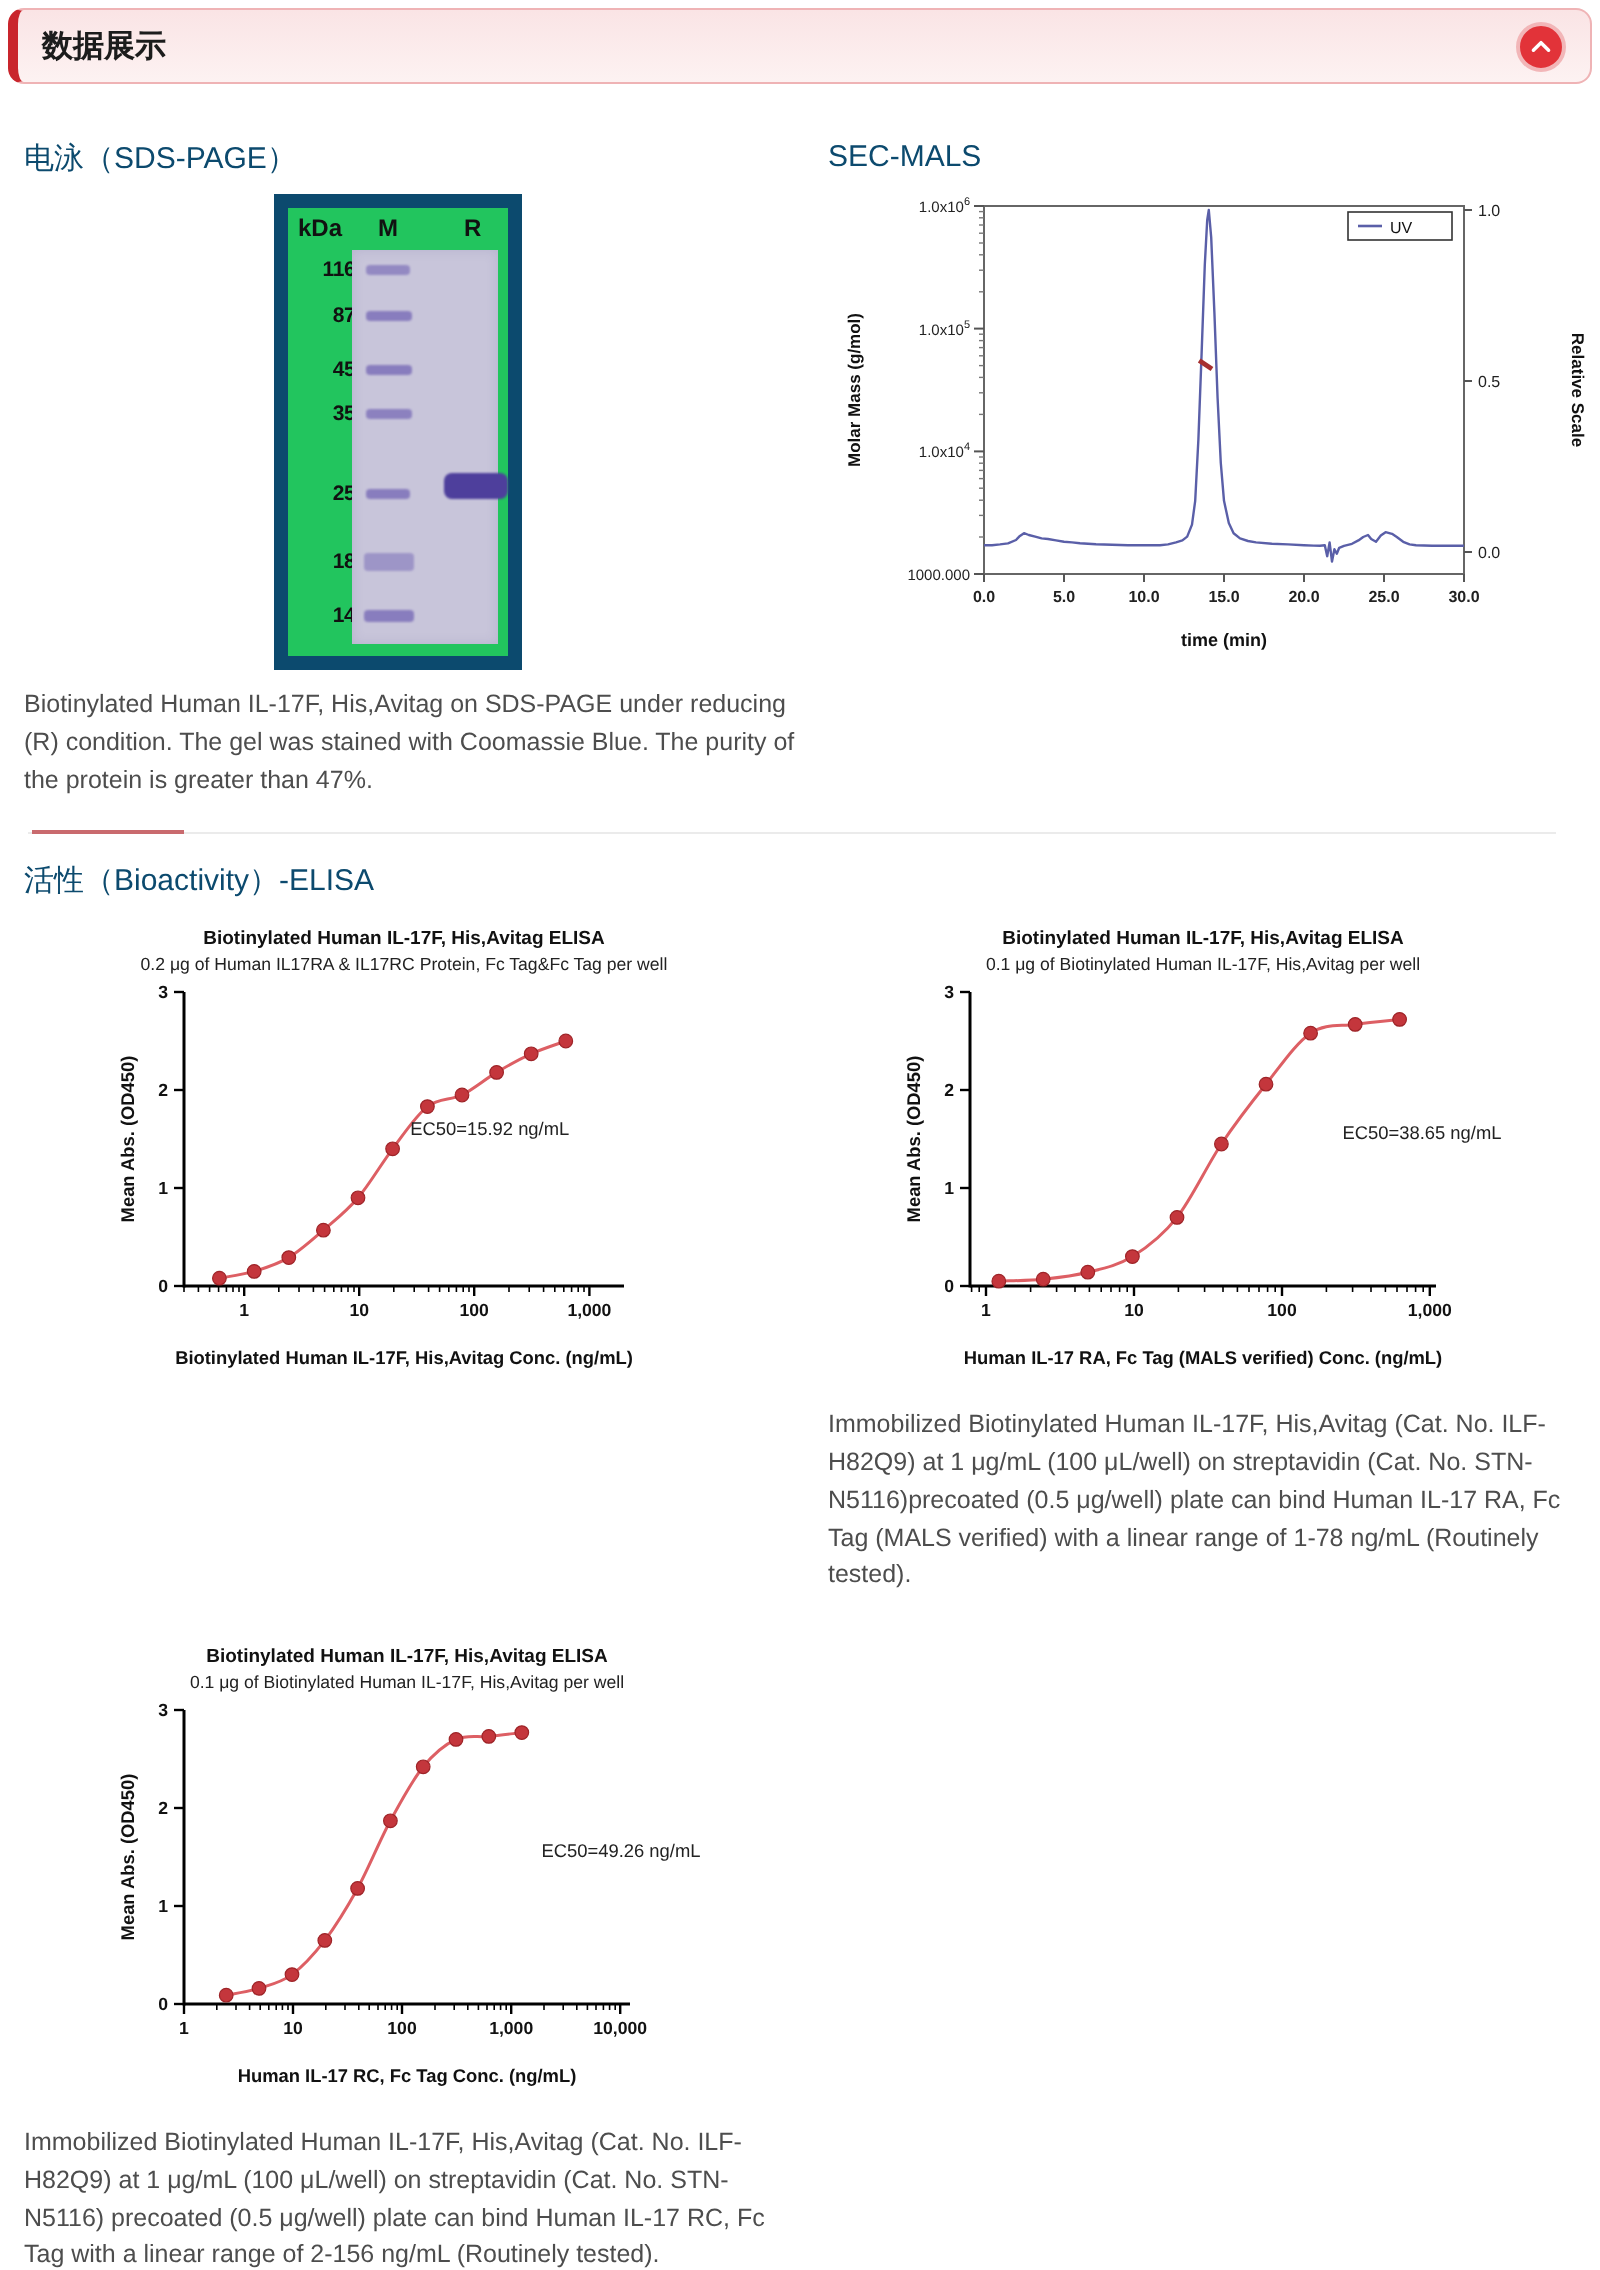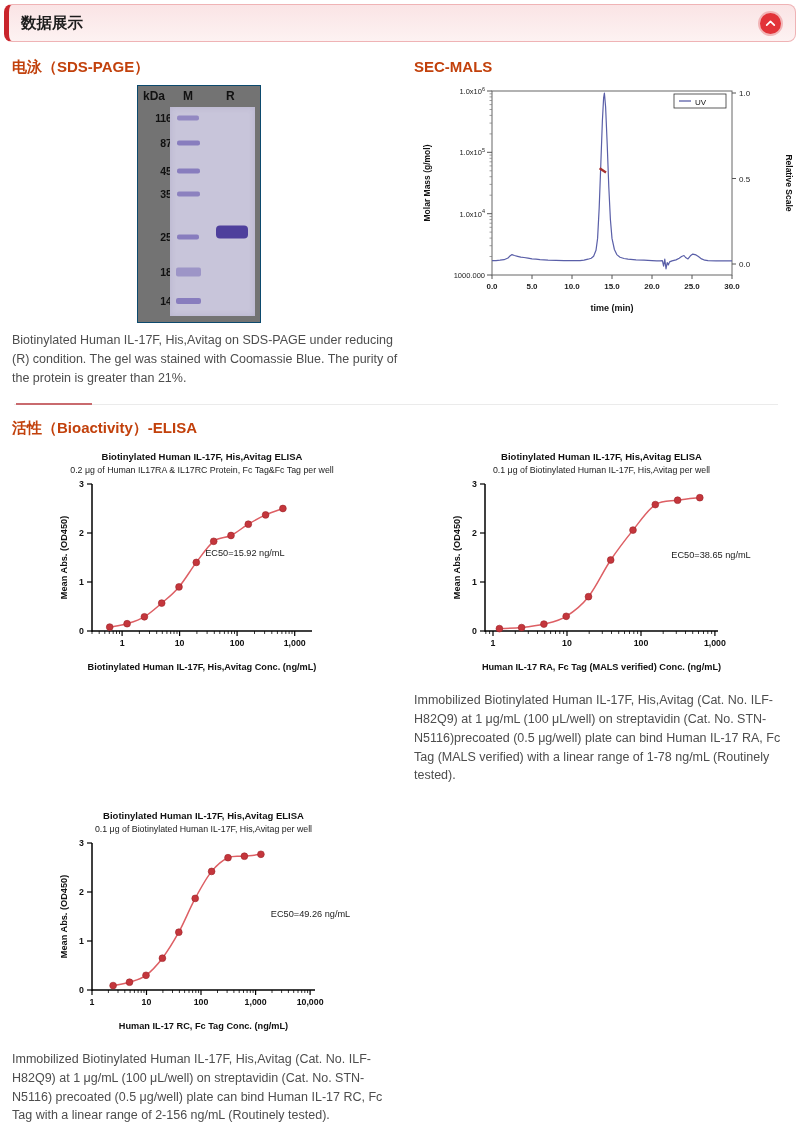--- a/index.html
+++ b/index.html
@@ -22,29 +22,29 @@
     width: 25px; height: 25px; border-radius: 50%; background: #e23339;
     border: 2px solid #f2b6b8; display: flex; align-items: center; justify-content: center;
     cursor: pointer; padding: 0;
   }
 
   
   .content { padding: 0 12px; }
   .cols { display: flex; align-items: flex-start; }
   .col-l { width: 388px; flex: none; }
   .col-r { flex: 1; padding-left: 14px; min-width: 0; }
-  h2.sec { font-size: 15px; font-weight: bold; color: #c2410c; margin: 16px 0 6px; }
+  h2.sec { font-size: 15px; font-weight: normal; color: #0c4a6e; margin: 28px 0 6px; }
   .caption { font-size: 12.5px; line-height: 1.5; color: #4d4d4d; margin: 8px 0 0; }
   .divider { position: relative; height: 2px; margin: 16px 2px 0; }
   .divider .line { position: absolute; left: 0; right: 8px; top: 1px; height: 1px; background: #ebebeb; }
   .divider .red  { position: absolute; left: 2px; top: 0; width: 76px; height: 2px; background: #c96a6e; }
 
   
   .gel-fig {
-    width: 124px; height: 238px; border: 1px solid #0c4a6e; background: #737373;
+    width: 124px; height: 238px; border: 7px solid #0c4a6e; background: #22c55e;
     margin: 8px 0 0 125px; position: relative;
   }
   .gel-head span { position: absolute; top: 3px; font-size: 12px; font-weight: bold; color: #111; }
   .lh-kda { left: 5px; } .lh-m { left: 45px; } .lh-r { left: 88px; }
   .gel-membrane {
     position: absolute; left: 32px; right: 5px; top: 21px; bottom: 6px;
     background: #c8c5da; box-shadow: inset 0 0 6px rgba(90,80,140,.15);
   }
   .gel-mlabels { position: absolute; left: 14px; width: 30px; top: 21px; bottom: 6px; }
   .gel-mlabel {
@@ -97,21 +97,21 @@
             <div class="gel-band" style="top: 5.2%; left: 7px; width: 22px; height: 5px; opacity: 0.75; background: rgb(130, 118, 187);"></div>
             <div class="gel-band" style="top: 17%; left: 6.5px; width: 23px; height: 5px; opacity: 0.9; background: rgb(130, 118, 187);"></div>
             <div class="gel-band" style="top: 30.6%; left: 6.5px; width: 23px; height: 5px; opacity: 0.9; background: rgb(130, 118, 187);"></div>
             <div class="gel-band" style="top: 41.4%; left: 6.5px; width: 23px; height: 5px; opacity: 0.85; background: rgb(130, 118, 187);"></div>
             <div class="gel-band" style="top: 62%; left: 7px; width: 22px; height: 5px; opacity: 0.9; background: rgb(130, 118, 187);"></div>
             <div class="gel-band" style="top: 79%; left: 5.5px; width: 25px; height: 9px; opacity: 0.6; background: rgb(130, 118, 187);"></div>
             <div class="gel-band" style="top: 93%; left: 5.5px; width: 25px; height: 6px; opacity: 0.9; background: rgb(130, 118, 187);"></div>
             <div class="gel-band" style="top: 60%; left: 46px; width: 32px; height: 13px; background: rgb(78, 63, 156); border-radius: 4px;"></div>
           </div>
       </div>
-      <p class="caption">Biotinylated Human IL-17F, His,Avitag on SDS-PAGE under reducing (R) condition. The gel was stained with Coomassie Blue. The purity of the protein is greater than 21%.</p>
+      <p class="caption">Biotinylated Human IL-17F, His,Avitag on SDS-PAGE under reducing (R) condition. The gel was stained with Coomassie Blue. The purity of the protein is greater than 47%.</p>
     </div>
 
     <div class="col-r">
       <h2 class="sec">SEC-MALS</h2>
       <svg class="sec-chart" width="375" height="235" viewBox="0 0 375 235">
           <rect x="74" y="10" width="240" height="184" fill="none" stroke="#666" stroke-width="1"></rect>
           <line x1="74" y1="10" x2="69" y2="10" stroke="#555" stroke-width="1"></line>
           <text x="67" y="13" text-anchor="end" font-size="7.5" fill="#222"><tspan>1.0x10</tspan><tspan dy="-3.5" font-size="5.5">6</tspan></text>
           <line x1="74" y1="71.3" x2="69" y2="71.3" stroke="#555" stroke-width="1"></line>
           <text x="67" y="74.3" text-anchor="end" font-size="7.5" fill="#222"><tspan>1.0x10</tspan><tspan dy="-3.5" font-size="5.5">5</tspan></text>

